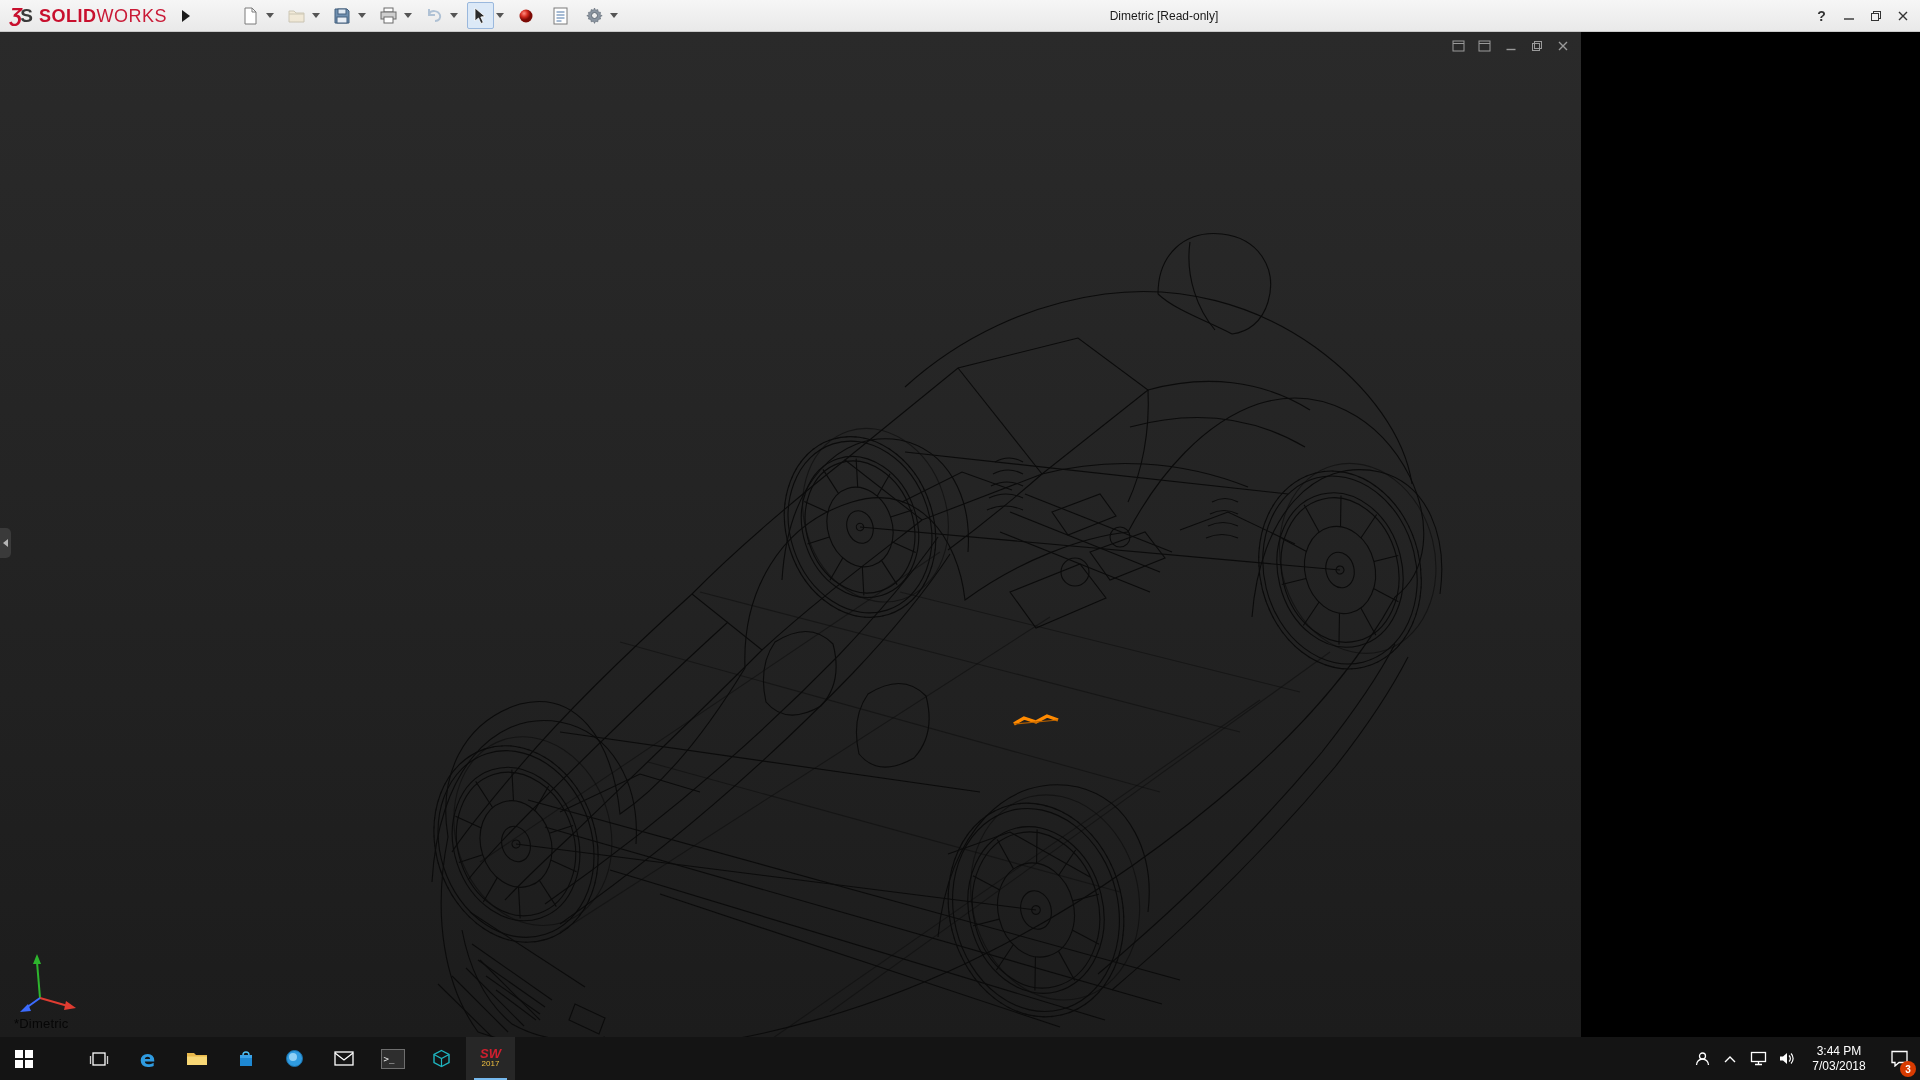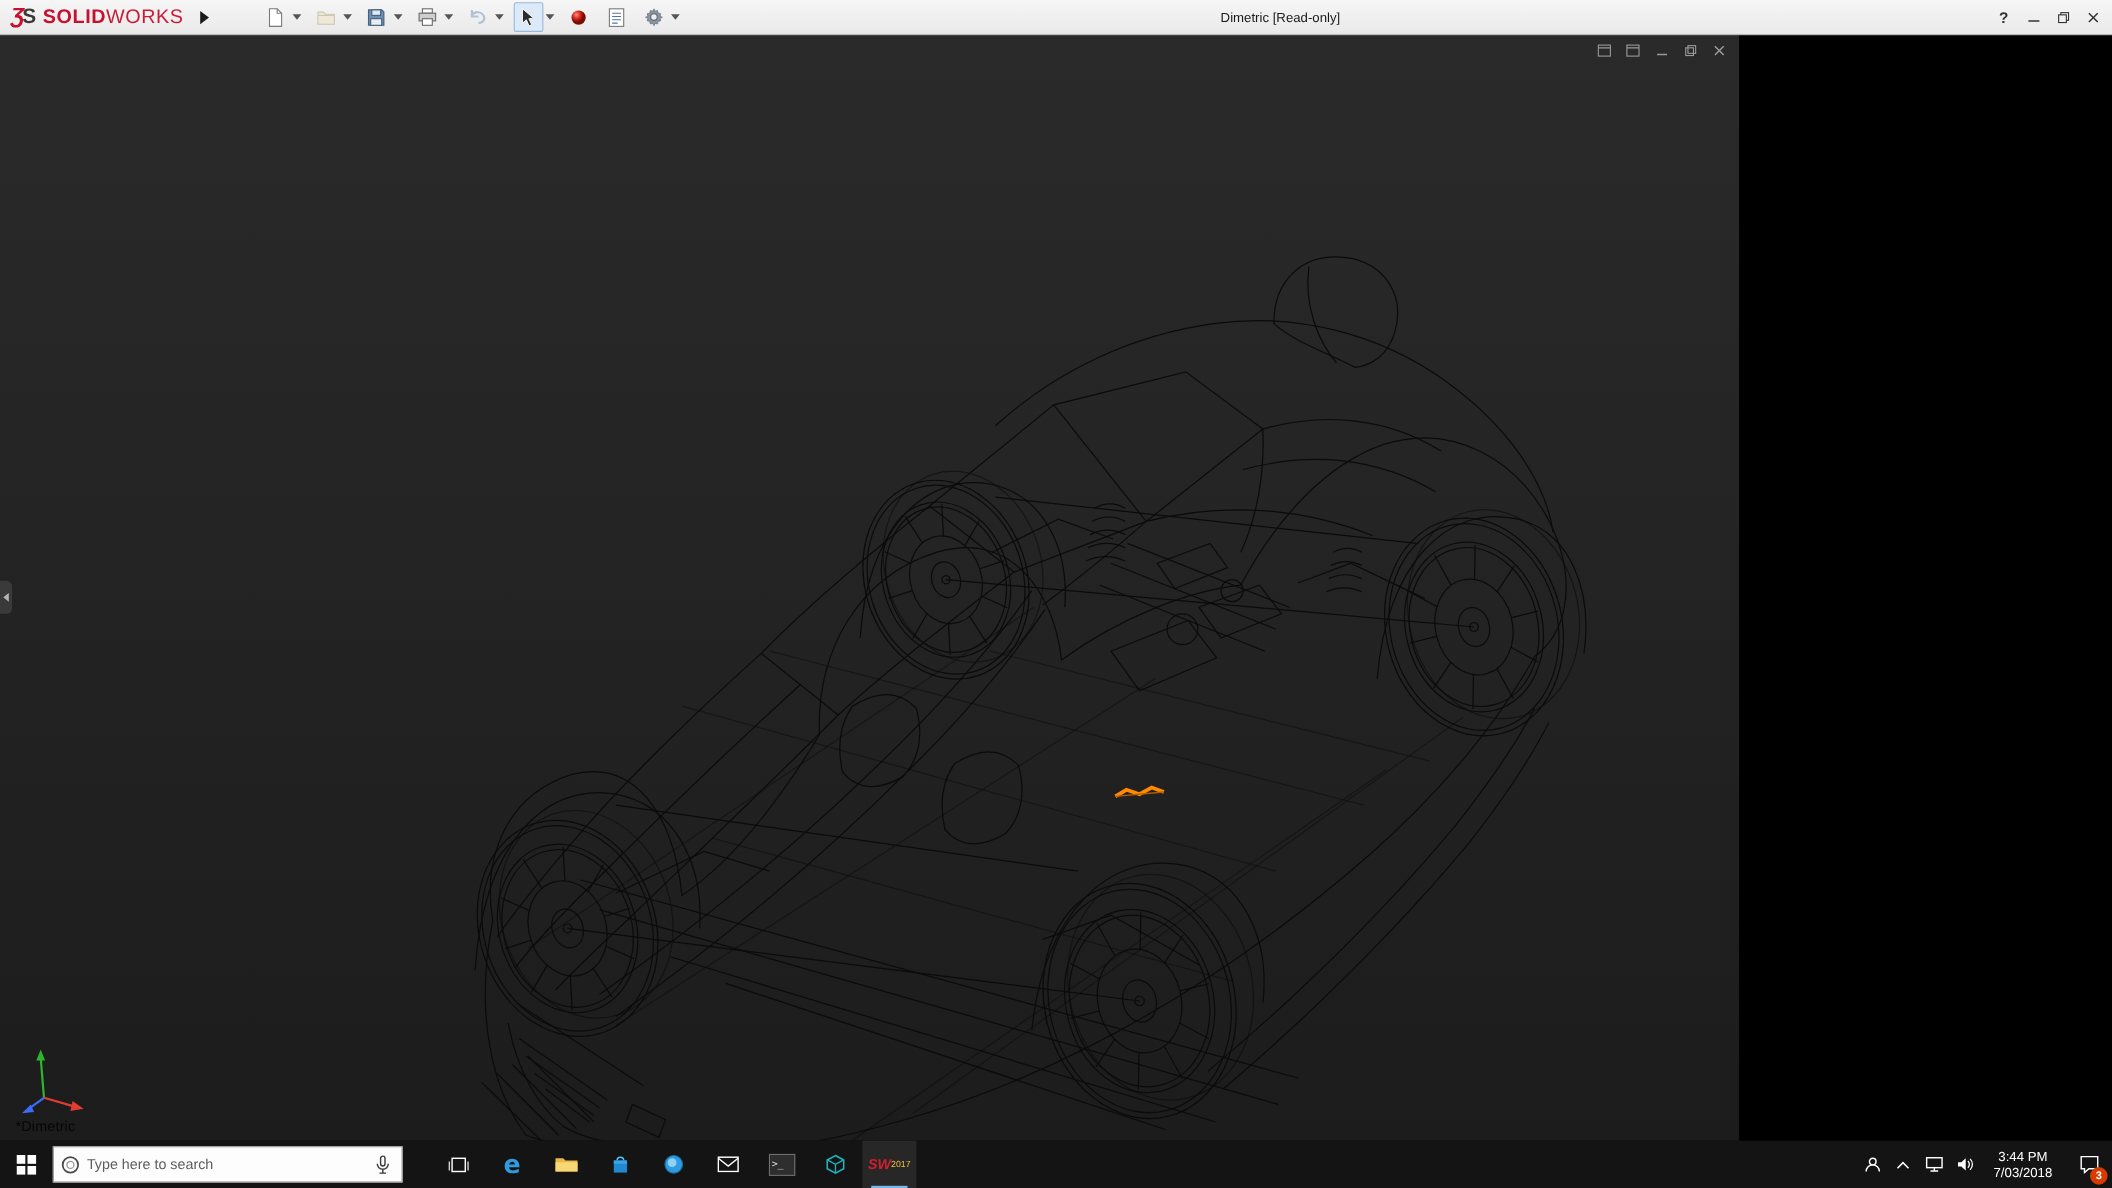--- a/index.html
+++ b/index.html
@@ -65,21 +65,21 @@
     font-family:"Liberation Sans",sans-serif}
   .searchbox input::placeholder{color:#5c5c5c;opacity:1}
   .searchbox .mic{width:34px;display:flex;align-items:center;justify-content:center;background:transparent;border:none;cursor:pointer}
   .app-row{display:flex;margin-left:26px}
   .app-row .tb-app{width:49px}
   .tb-app.active-app{background:#272727}
   .tb-app.active-app::after{content:"";position:absolute;left:8px;right:8px;bottom:0;height:2px;background:#76b9ed}
   .edge-glyph{font-size:23px;font-weight:bold;color:#2f9be0;font-family:"DejaVu Sans",sans-serif}
   .cmd-chip{width:24px;height:20px;background:#2e2e2e;border:1px solid #6e6e6e;color:#e8e8e8;font-size:9px;
     font-family:"DejaVu Sans Mono",monospace;display:flex;align-items:center;justify-content:flex-start;padding-left:2px}
-  .sw-chip{display:flex;flex-direction:row;align-items:center;line-height:10px}
+  .sw-chip{display:flex;flex-direction:column;align-items:center;line-height:10px}
   .sw-chip .sw-l{color:#d11f2f;font-weight:bold;font-size:13px;font-style:italic}
   .sw-chip .sw-y{color:#f0c040;font-size:8px;font-weight:normal}
   .tray{margin-left:auto;display:flex;align-items:center;height:43px}
   .tray-btn{width:28px;height:43px;border:none;background:transparent;display:flex;align-items:center;justify-content:center;cursor:pointer}
   .clock{width:78px;text-align:center;color:#fff;font-size:12px;line-height:15px;cursor:default}
   .action-center{width:42px;height:43px;position:relative}
   .badge{position:absolute;right:4px;bottom:3px;min-width:16px;height:16px;border-radius:8px;background:#d83b01;
     color:#fff;font-size:10px;font-weight:bold;display:flex;align-items:center;justify-content:center;padding:0 3px}
 </style>
 </head>
@@ -394,35 +394,20 @@
   <footer class="taskbar">
     <button class="tb-app start-btn">
       <svg width="18" height="18" viewBox="0 0 18 18">
           <rect x="0" y="0" width="8" height="8" fill="#fff"></rect>
           <rect x="10" y="0" width="8" height="8" fill="#fff"></rect>
           <rect x="0" y="10" width="8" height="8" fill="#fff"></rect>
           <rect x="10" y="10" width="8" height="8" fill="#fff"></rect>
         </svg>
     </button>
 
-    <div class="searchbox">
-      <span class="cortana">
-        <svg width="18" height="18" viewBox="0 0 18 18">
-            <circle cx="9" cy="9" r="7" fill="none" stroke="#4a4a4a" stroke-width="1.6"></circle>
-            <circle cx="9" cy="9" r="3.2" fill="none" stroke="#9a9a9a" stroke-width="1.2"></circle>
-          </svg>
-      </span>
-      <input type="text" placeholder="Type here to search" style="">
-      <button class="mic">
-        <svg width="14" height="18" viewBox="0 0 14 18">
-            <rect x="5" y="1" width="4" height="9" rx="2" fill="none" stroke="#3a3a3a" stroke-width="1.3"></rect>
-            <path d="M2 8 a5 5 0 0 0 10 0 M7 13 v3 M4 16.5 h6" fill="none" stroke="#3a3a3a" stroke-width="1.3"></path>
-          </svg>
-      </button>
-    </div>
 
     <div class="app-row">
       <button class="tb-app">
         <svg width="20" height="18" viewBox="0 0 20 18">
             <rect x="4" y="3" width="12" height="12" fill="none" stroke="#fff" stroke-width="1.3"></rect>
             <path d="M1.5 6 v8 M18.5 6 v8" stroke="#cfcfcf" stroke-width="1.3"></path>
           </svg>
       </button>
       <button class="tb-app">
         <span class="edge-glyph">e</span>

